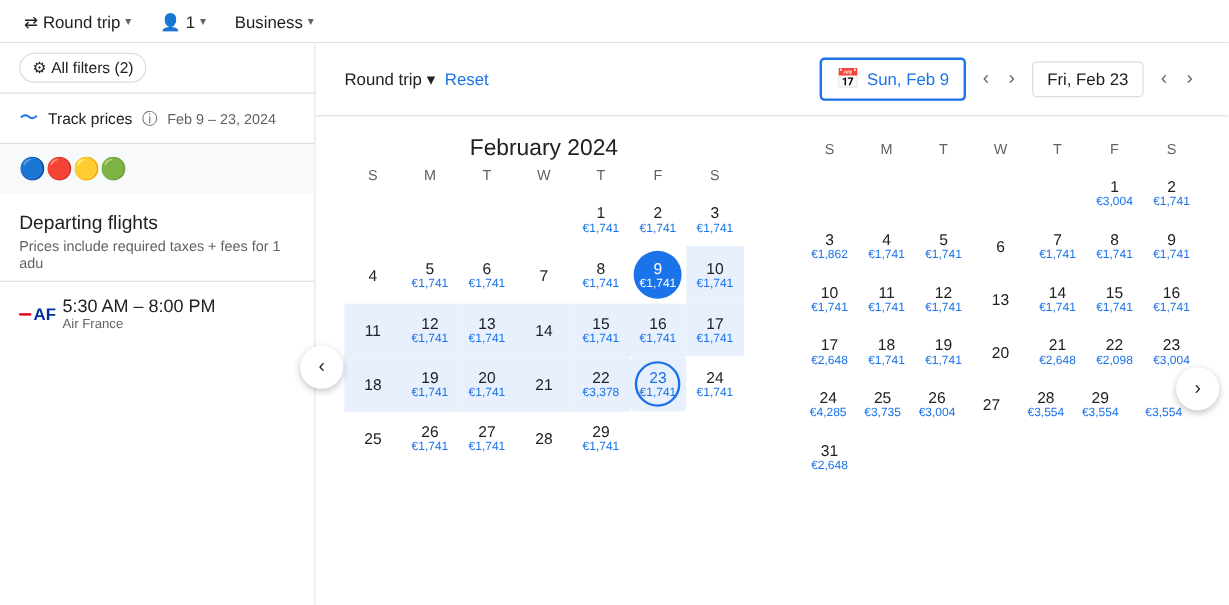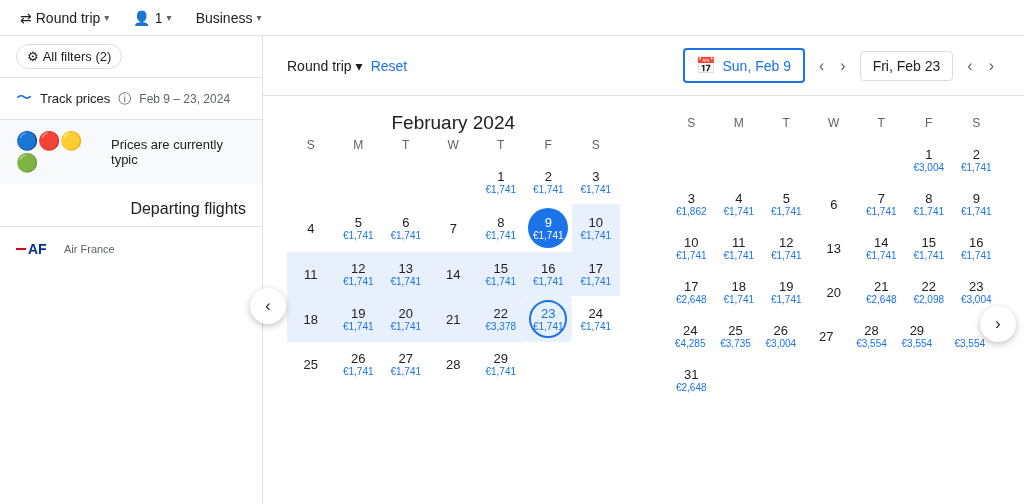--- a/index.html
+++ b/index.html
@@ -47,26 +47,26 @@
       padding: 10px 16px; border-bottom: 1px solid #e0e0e0;
       font-size: 13px; color: #202124;
     }
     .track-icon { color: #1a73e8; font-size: 16px; }
 
     .prices-info {
       display: flex; align-items: center; gap: 10px;
       padding: 10px 16px; background: #f8f9fa;
     }
 
-    .departing-header { padding: 16px 16px 4px; text-align: right; }
+    .departing-header { padding: 16px 16px 4px; }
     .departing-title { font-size: 16px; font-weight: 500; color: #202124; }
     .departing-sub { font-size: 12px; color: #5f6368; margin-top: 2px; }
 
     .flight-item {
-      display: flex; align-items: center; gap: 12px;
+      display: flex; align-items: center; gap: 0;
       padding: 12px 16px; border-top: 1px solid #e0e0e0; margin-top: 4px;
     }
     .airline-logo { width: 36px; height: 20px; display: flex; align-items: center; }
     .af-logo { color: #00309b; font-weight: bold; font-size: 14px; }
     .af-line { width: 10px; height: 2px; background: #e2001a; display: inline-block; margin-right: 2px; }
     .flight-time { font-size: 15px; font-weight: 500; color: #202124; }
     .flight-carrier { font-size: 11px; color: #5f6368; }
 
     
     .nav-arrow-left {
@@ -162,31 +162,32 @@
     </div>
   </div>
   <div class="track-prices">
     <span class="track-icon">〜</span>
     <span>Track prices</span>
     <span style="color:#5f6368;font-size:13px;">ⓘ</span>
     <span style="color:#5f6368;font-size:12px;">Feb 9 – 23, 2024</span>
   </div>
   <div class="prices-info">
     <span style="font-size:18px;">🔵🔴🟡🟢</span>
-    <span style="font-size:13px;color:#202124;">Prices are currently typic</span>
   </div>
   <div class="departing-header">
     <div class="departing-title">Departing flights</div>
+    <div class="departing-sub">Prices include required taxes + fees for 1 adu</div>
   </div>
   <div class="flight-item">
     <div class="airline-logo">
       <span class="af-line"></span>
       <span class="af-logo">AF</span>
     </div>
     <div>
+      <div class="flight-time">5:30 AM – 8:00 PM</div>
       <div class="flight-carrier">Air France</div>
     </div>
   </div>
 </div>
 
 <div class="nav-arrow-left">‹</div>
 
 <div class="right-panel">
 
   <div class="calendar-header">

